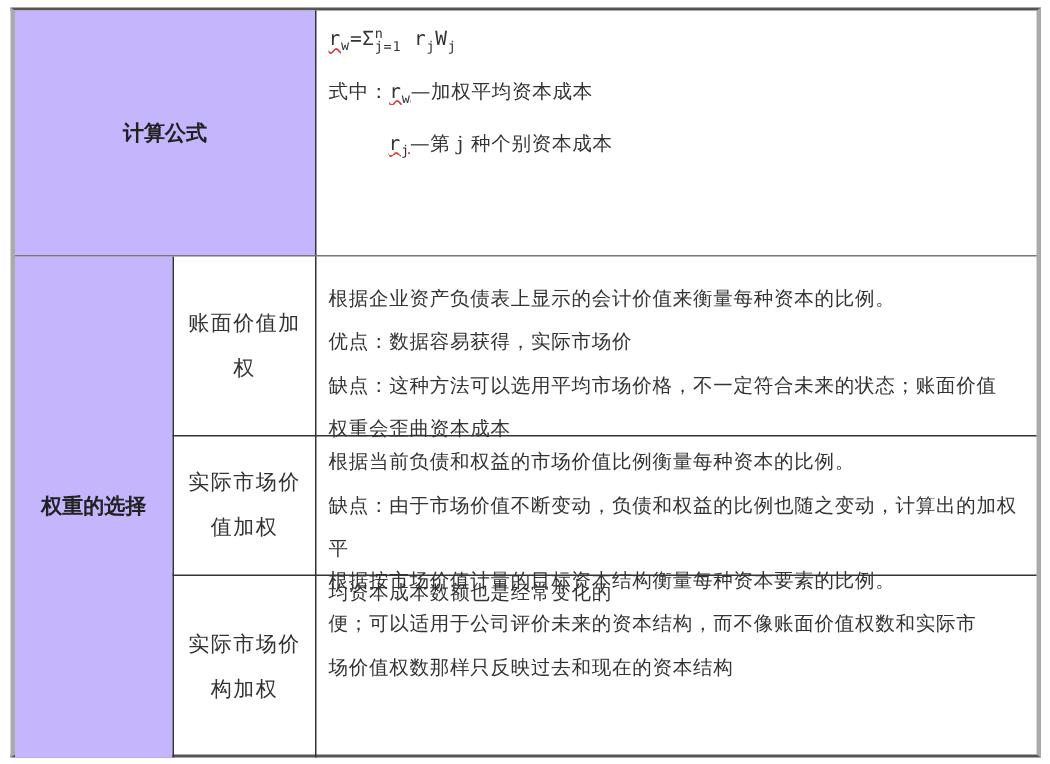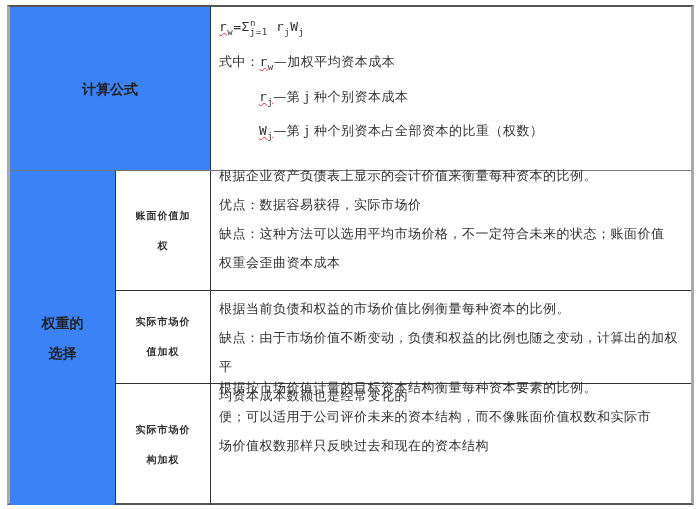--- a/index.html
+++ b/index.html
@@ -2,41 +2,41 @@
 <html><head>
 <meta charset="utf-8">
 <style>
   html, body { margin: 0; padding: 0; background: #ffffff; }
   body { width: 700px; height: 509px; position: relative; overflow: hidden;
          font-family: "DejaVu Serif", "Liberation Serif", serif; color: #222; }
   .tbl { position: absolute; left: 7px; top: 5px; width: 687px; height: 500px;
          border-top: 2px solid #555; border-bottom: 2px solid #555;
          border-left: 3px solid #aaa; border-right: 3px solid #aaa; box-sizing: border-box; }
   .cell { position: absolute; box-sizing: border-box; }
-  .shade { background: #3b82f6; }
+  .shade { background: #c4b5fd; }
   .vline { position: absolute; width: 1px; background: #333; }
   .hline { position: absolute; height: 1px; background: #777; }
   .hdr { font-weight: bold; font-size: 14px; color: #222; display: flex; align-items: center; justify-content: center; text-align: center; line-height: 30px; }
-  .sub { font-size: 10px; color: #333; display: flex; align-items: center; justify-content: center; text-align: center; line-height: 30px; padding: 0 6px; letter-spacing: 1px; font-weight: bold; }
+  .sub { font-size: 14px; color: #333; display: flex; align-items: center; justify-content: center; text-align: center; line-height: 30px; padding: 0 6px; letter-spacing: 1px; }
   .content { font-size: 13px; color: #333; padding: 6px 8px 0 8px; line-height: 29px; letter-spacing: 0.5px; }
   .content p { margin: 0; }
   .formula { font-family: "DejaVu Sans Mono", "Liberation Mono", monospace; font-size: 13px; }
   .indent { padding-left: 40px; }
   .sq { text-decoration: underline wavy #d33; text-decoration-thickness: 1px; }
   sub, sup { font-size: 9px; }
 </style>
 </head>
 <body>
 
 <div class="tbl">
 
   <div class="cell shade hdr" style="left:0; top:0; width:200px; height:163px;">
     <span>计算公式</span>
   </div>
-  <div class="cell shade hdr" style="left:0; top:164px; width:105px; height:334px; flex-direction:column;">
+  <div class="cell shade hdr" style="left:0; top:164px; width:105px; height:334px; flex-direction:row;">
     <span>权重的</span>
     <span>选择</span>
   </div>
 
   <div class="vline" style="left:200px; top:0; height:498px;"></div>
   <div class="vline" style="left:105px; top:164px; height:334px;"></div>
   <div class="hline" style="left:0; top:163px; width:681px;"></div>
   <div class="hline" style="left:105px; top:283px; width:576px; background:#333;"></div>
   <div class="hline" style="left:105px; top:376px; width:576px; background:#333;"></div>
 
@@ -44,30 +44,27 @@
     <p class="formula">
       <span class="sq"><span>r</span><sub>w</sub></span><span>=</span><span>Σ</span><sup>n</sup><sub style="margin-left:-6px;">j=1</sub>
       <span>r</span><sub>j</sub><span>W</span><sub>j</sub>
     </p>
     <p>
       <span>式中：</span><span class="sq formula"><span>r</span><sub>w</sub></span><span>—加权平均资本成本</span>
     </p>
     <p class="indent">
       <span class="sq formula"><span>r</span><sub>j</sub></span><span>—第 j 种个别资本成本</span>
     </p>
-    <p class="indent">
-      <span class="sq formula"><span>W</span><sub>j</sub></span><span>—第 j 种个别资本占全部资本的比重（权数）</span>
-    </p>
   </div>
 
   <div class="cell sub" style="left:106px; top:164px; width:94px; height:119px; flex-direction:column;">
     <span>账面价值加</span>
     <span>权</span>
   </div>
-  <div class="cell content" style="left:201px; top:152px; width:480px; height:119px; padding-top:2px;">
+  <div class="cell content" style="left:201px; top:176px; width:480px; height:119px; padding-top:2px;">
     <p>根据企业资产负债表上显示的会计价值来衡量每种资本的比例。</p>
     <p>优点：数据容易获得，实际市场价</p>
     <p>缺点：这种方法可以选用平均市场价格，不一定符合未来的状态；账面价值</p>
     <p>权重会歪曲资本成本</p>
   </div>
 
   <div class="cell sub" style="left:106px; top:284px; width:94px; height:92px; flex-direction:column;">
     <span>实际市场价</span>
     <span>值加权</span>
   </div>

